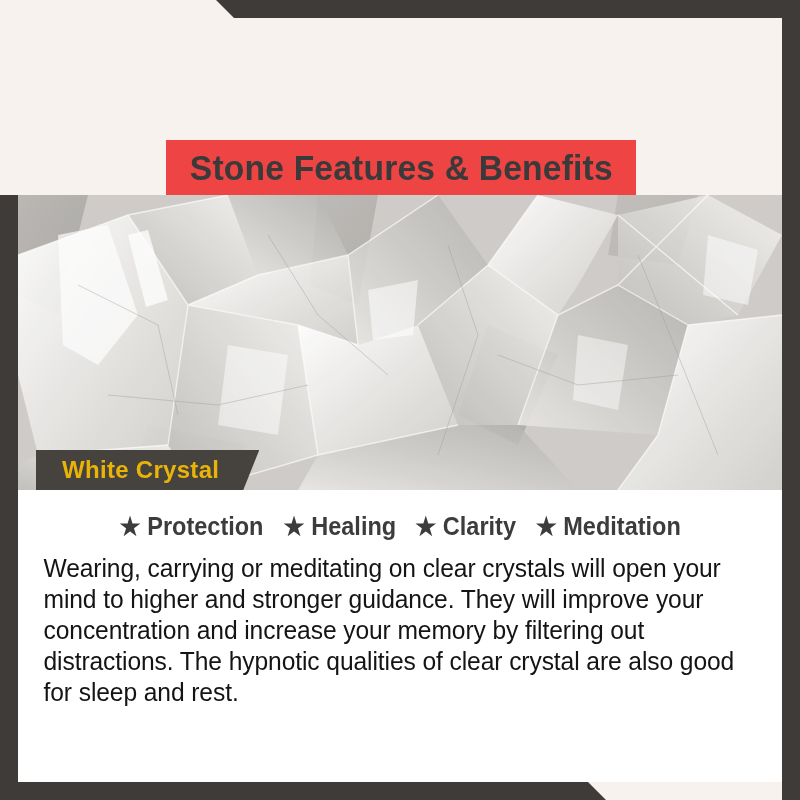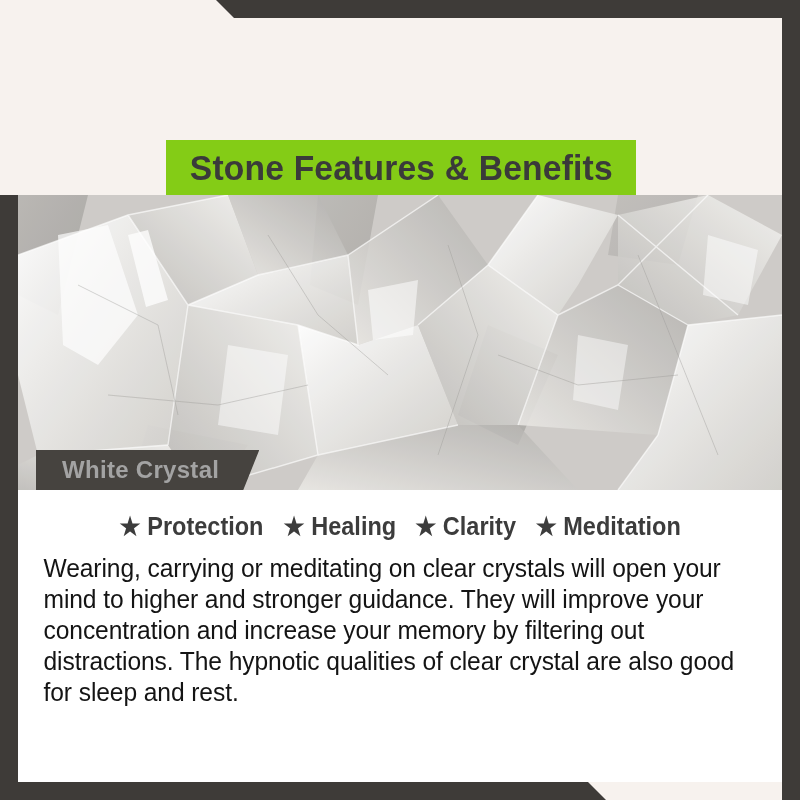--- a/index.html
+++ b/index.html
@@ -61,21 +61,21 @@
     fill: #8a5c2e;
     font-size: 40px;
     letter-spacing: 1.5px;
   }
 
   
   #title-band {
     position: absolute;
     left: 166px; top: 140px;
     width: 470px; height: 56px;
-    background: #84cc16;
+    background: #ef4444;
     display: flex;
     align-items: center;
     justify-content: center;
   }
   #page-title {
     font-family: "Liberation Sans Narrow", "Liberation Sans", sans-serif;
     font-weight: bold;
     font-size: 35px;
     color: #3a3a3a;
     letter-spacing: 0.2px;
@@ -101,21 +101,21 @@
     padding: 0 40px 0 26px;
     background: #46433f;
     display: flex;
     align-items: center;
     clip-path: polygon(0 0, 100% 0, calc(100% - 16px) 100%, 0 100%);
   }
   #stone-name {
     font-family: "Liberation Sans", sans-serif;
     font-weight: bold;
     font-size: 24px;
-    color: #a3a3a3;
+    color: #eab308;
     letter-spacing: 0.3px;
     white-space: nowrap;
   }
 
   
   #content {
     position: absolute;
     left: 18px; top: 490px;
     width: 764px;
     height: 292px;

